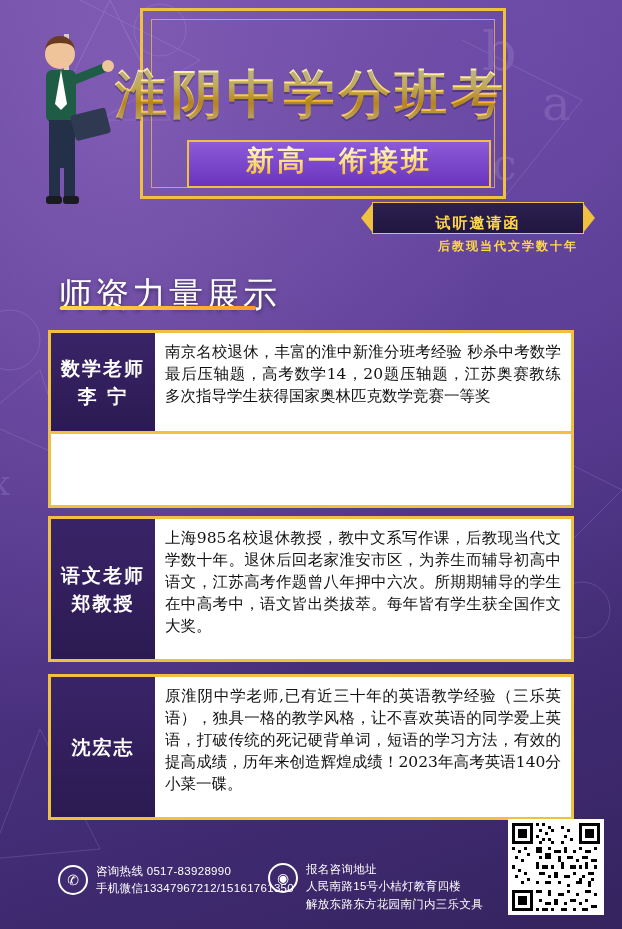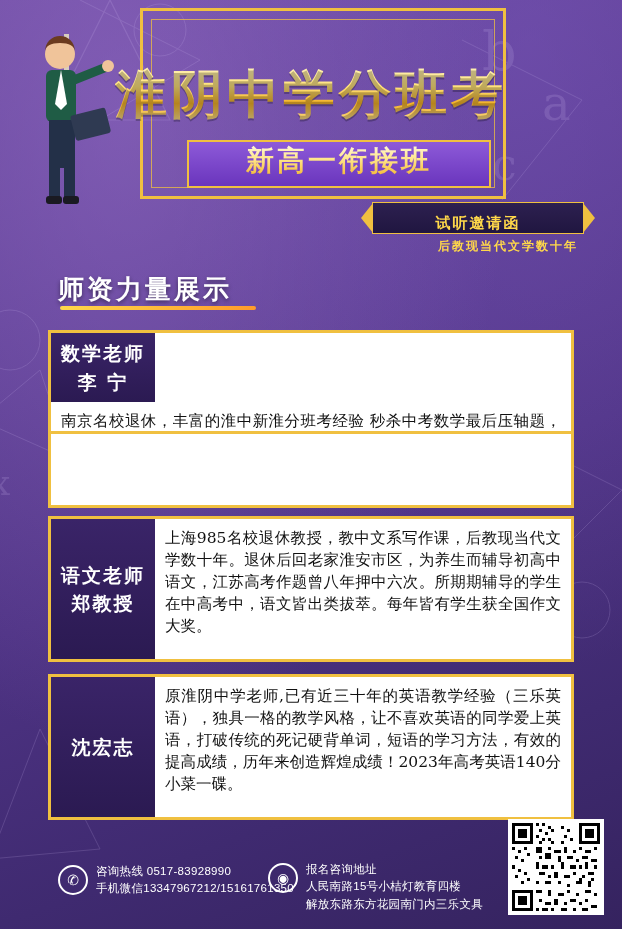--- a/index.html
+++ b/index.html
@@ -82,21 +82,21 @@
     position:absolute;right:44px;top:238px;
     font-size:12px;letter-spacing:2px;color:#ffd84a;font-weight:bold;
   }
 
   
   .teacher{position:absolute;left:18px;top:28px;width:110px;height:180px;}
 
   
   .section-title{
     position:absolute;left:58px;top:272px;
-    font-size:26px;font-weight:bold;color:#ffffff;letter-spacing:3px;
+    font-size:34px;font-weight:normal;color:#ffffff;letter-spacing:3px;
     text-shadow:0 2px 4px rgba(0,0,0,.45);
   }
   .section-underline{
     position:absolute;left:60px;top:306px;width:196px;height:4px;
     background:linear-gradient(90deg,#ffd84a,#ff9b2a);
     border-radius:2px;
   }
 
   
   .card{
@@ -116,21 +116,21 @@
     padding:6px 0;
   }
   .card-body{
     flex:1;
     padding:8px 10px 8px 10px;
     color:#111111;
     font-family:"DejaVu Serif","Liberation Serif",serif;
     font-size:15.5px;line-height:1.42;
     text-align:justify;
   }
-  #card0{top:330px;height:104px;flex-direction:column;}
+  #card0{top:330px;height:104px;}
   #card0-gap{position:absolute;left:48px;top:434px;width:526px;height:74px;background:#ffffff;border:3px solid #f0c040;border-top:none;box-sizing:border-box;}
   #card1{top:516px;height:146px;}
   #card2{top:674px;height:146px;}
 
   
   .qr{
     position:absolute;right:18px;bottom:14px;width:96px;height:96px;
     background:#ffffff;padding:4px;box-sizing:border-box;
   }
   .qr-inner{width:100%;height:100%;}

